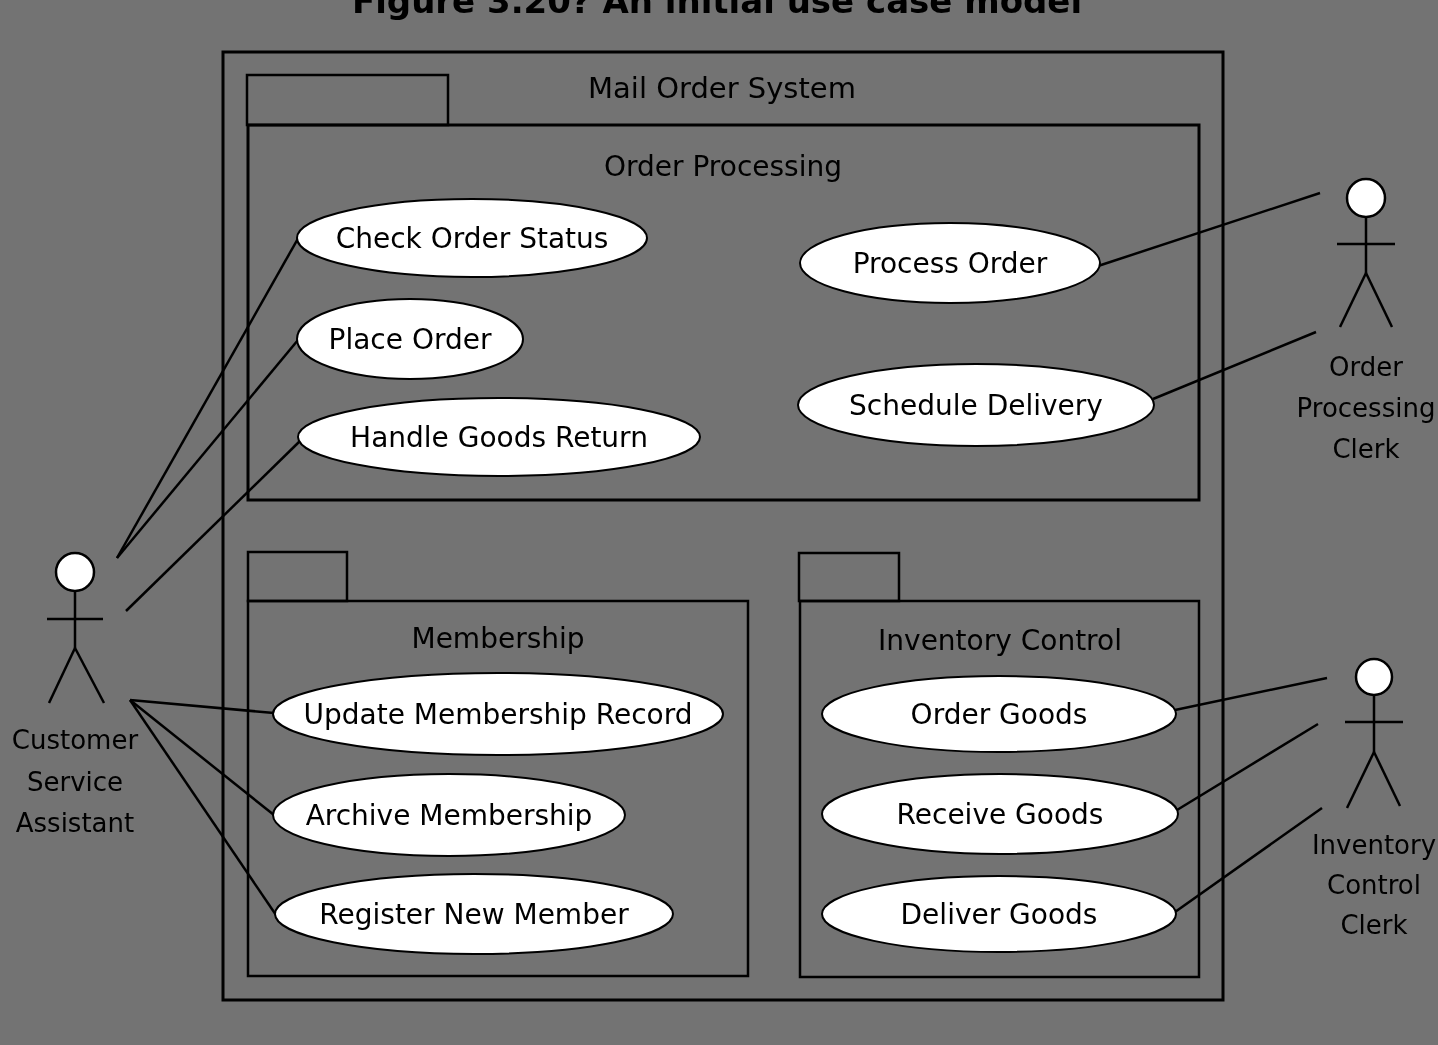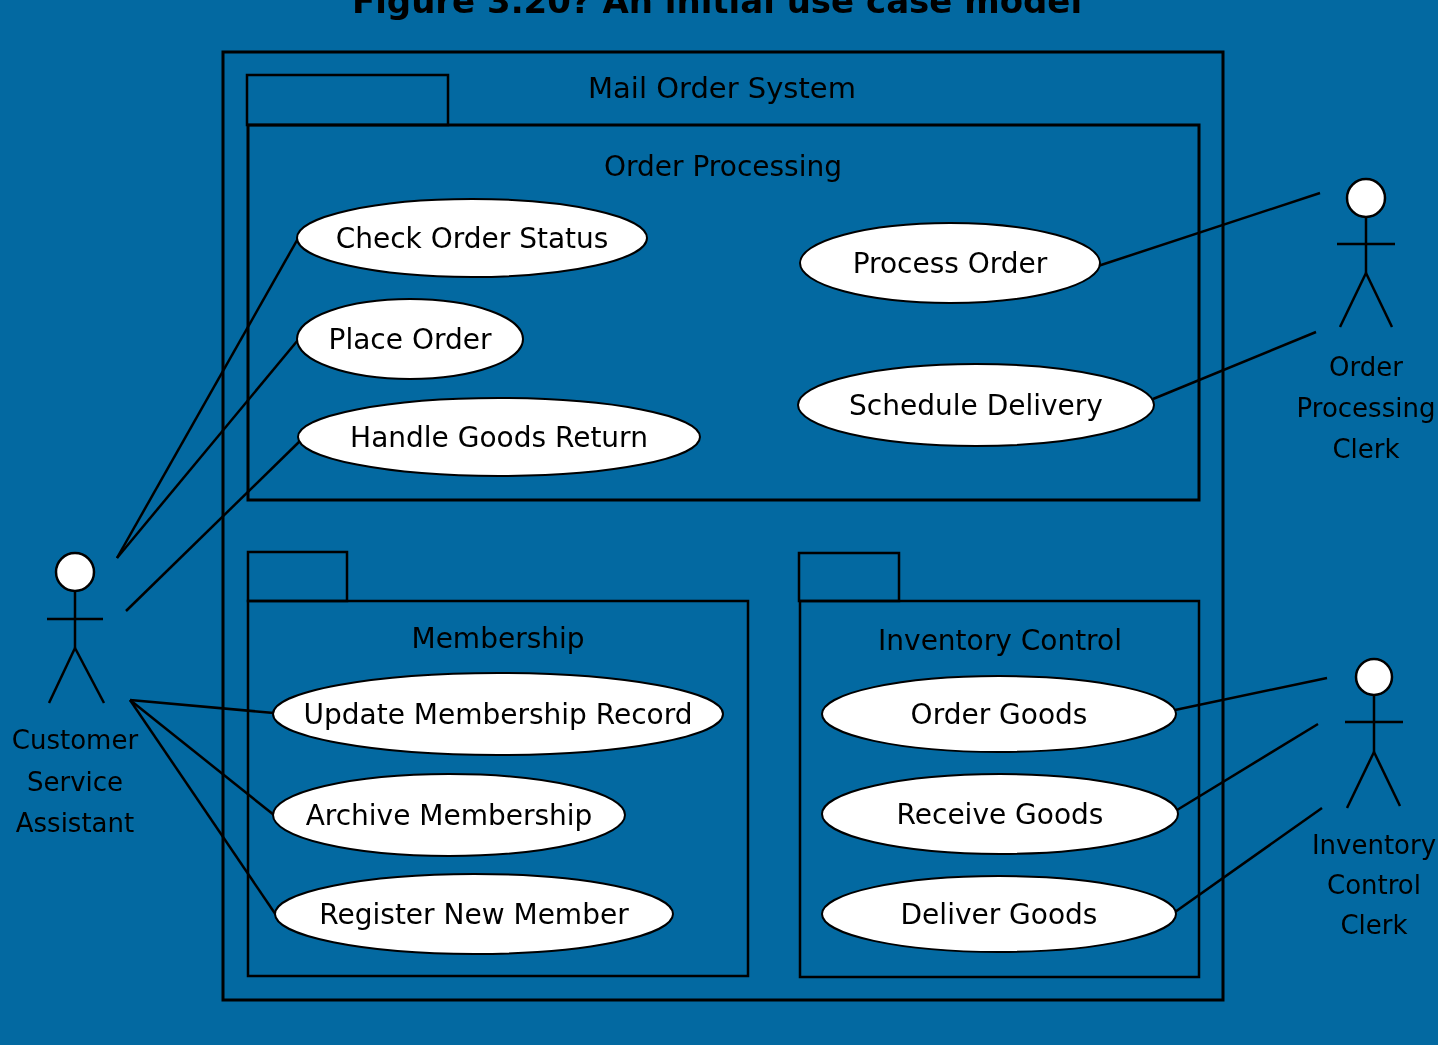--- a/index.html
+++ b/index.html
@@ -4,21 +4,21 @@
 <style>
   html, body {
     margin: 0;
     padding: 0;
     background: #ffffff;
   }
   .stage {
     position: relative;
     width: 1438px;
     height: 1045px;
-    background: #0369a1;
+    background: #737373;
     overflow: hidden;
     font-family: "DejaVu Sans", "Liberation Sans", sans-serif;
   }
   svg { display: block; }
   .shape {
     fill: none;
     stroke: #000000;
   }
   .box       { stroke-width: 3px; }
   .tab       { stroke-width: 2.5px; }

